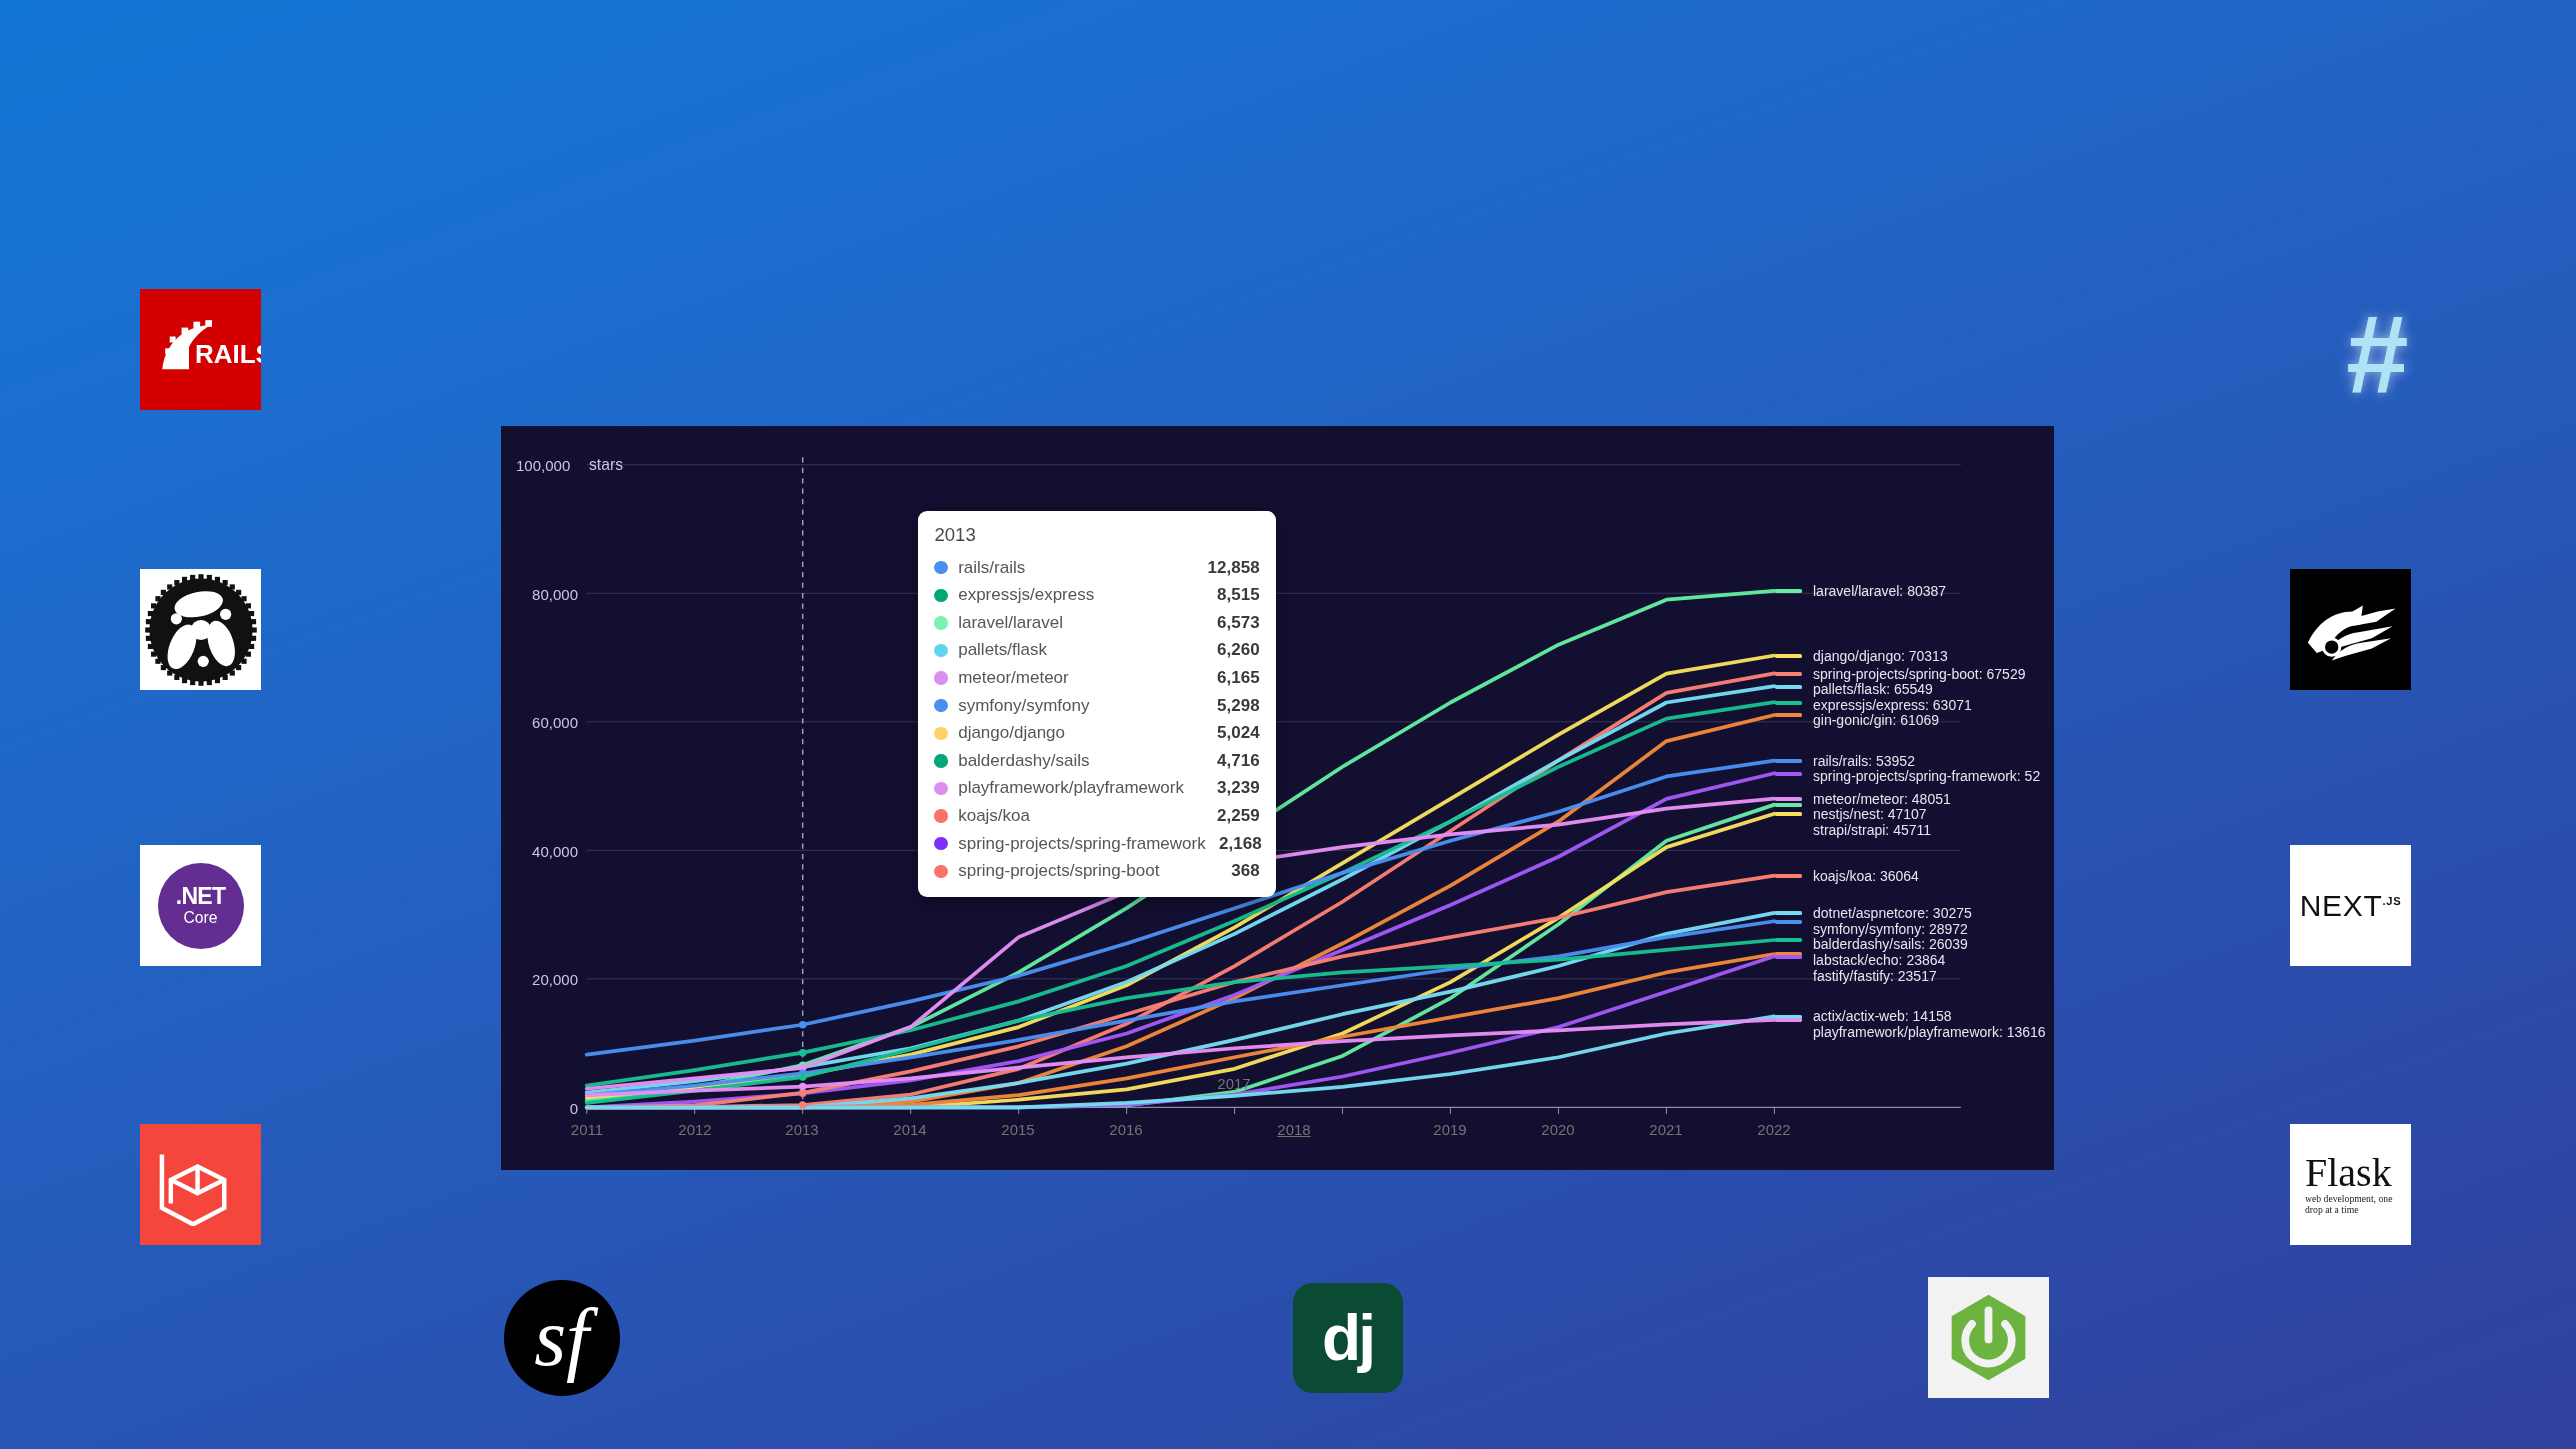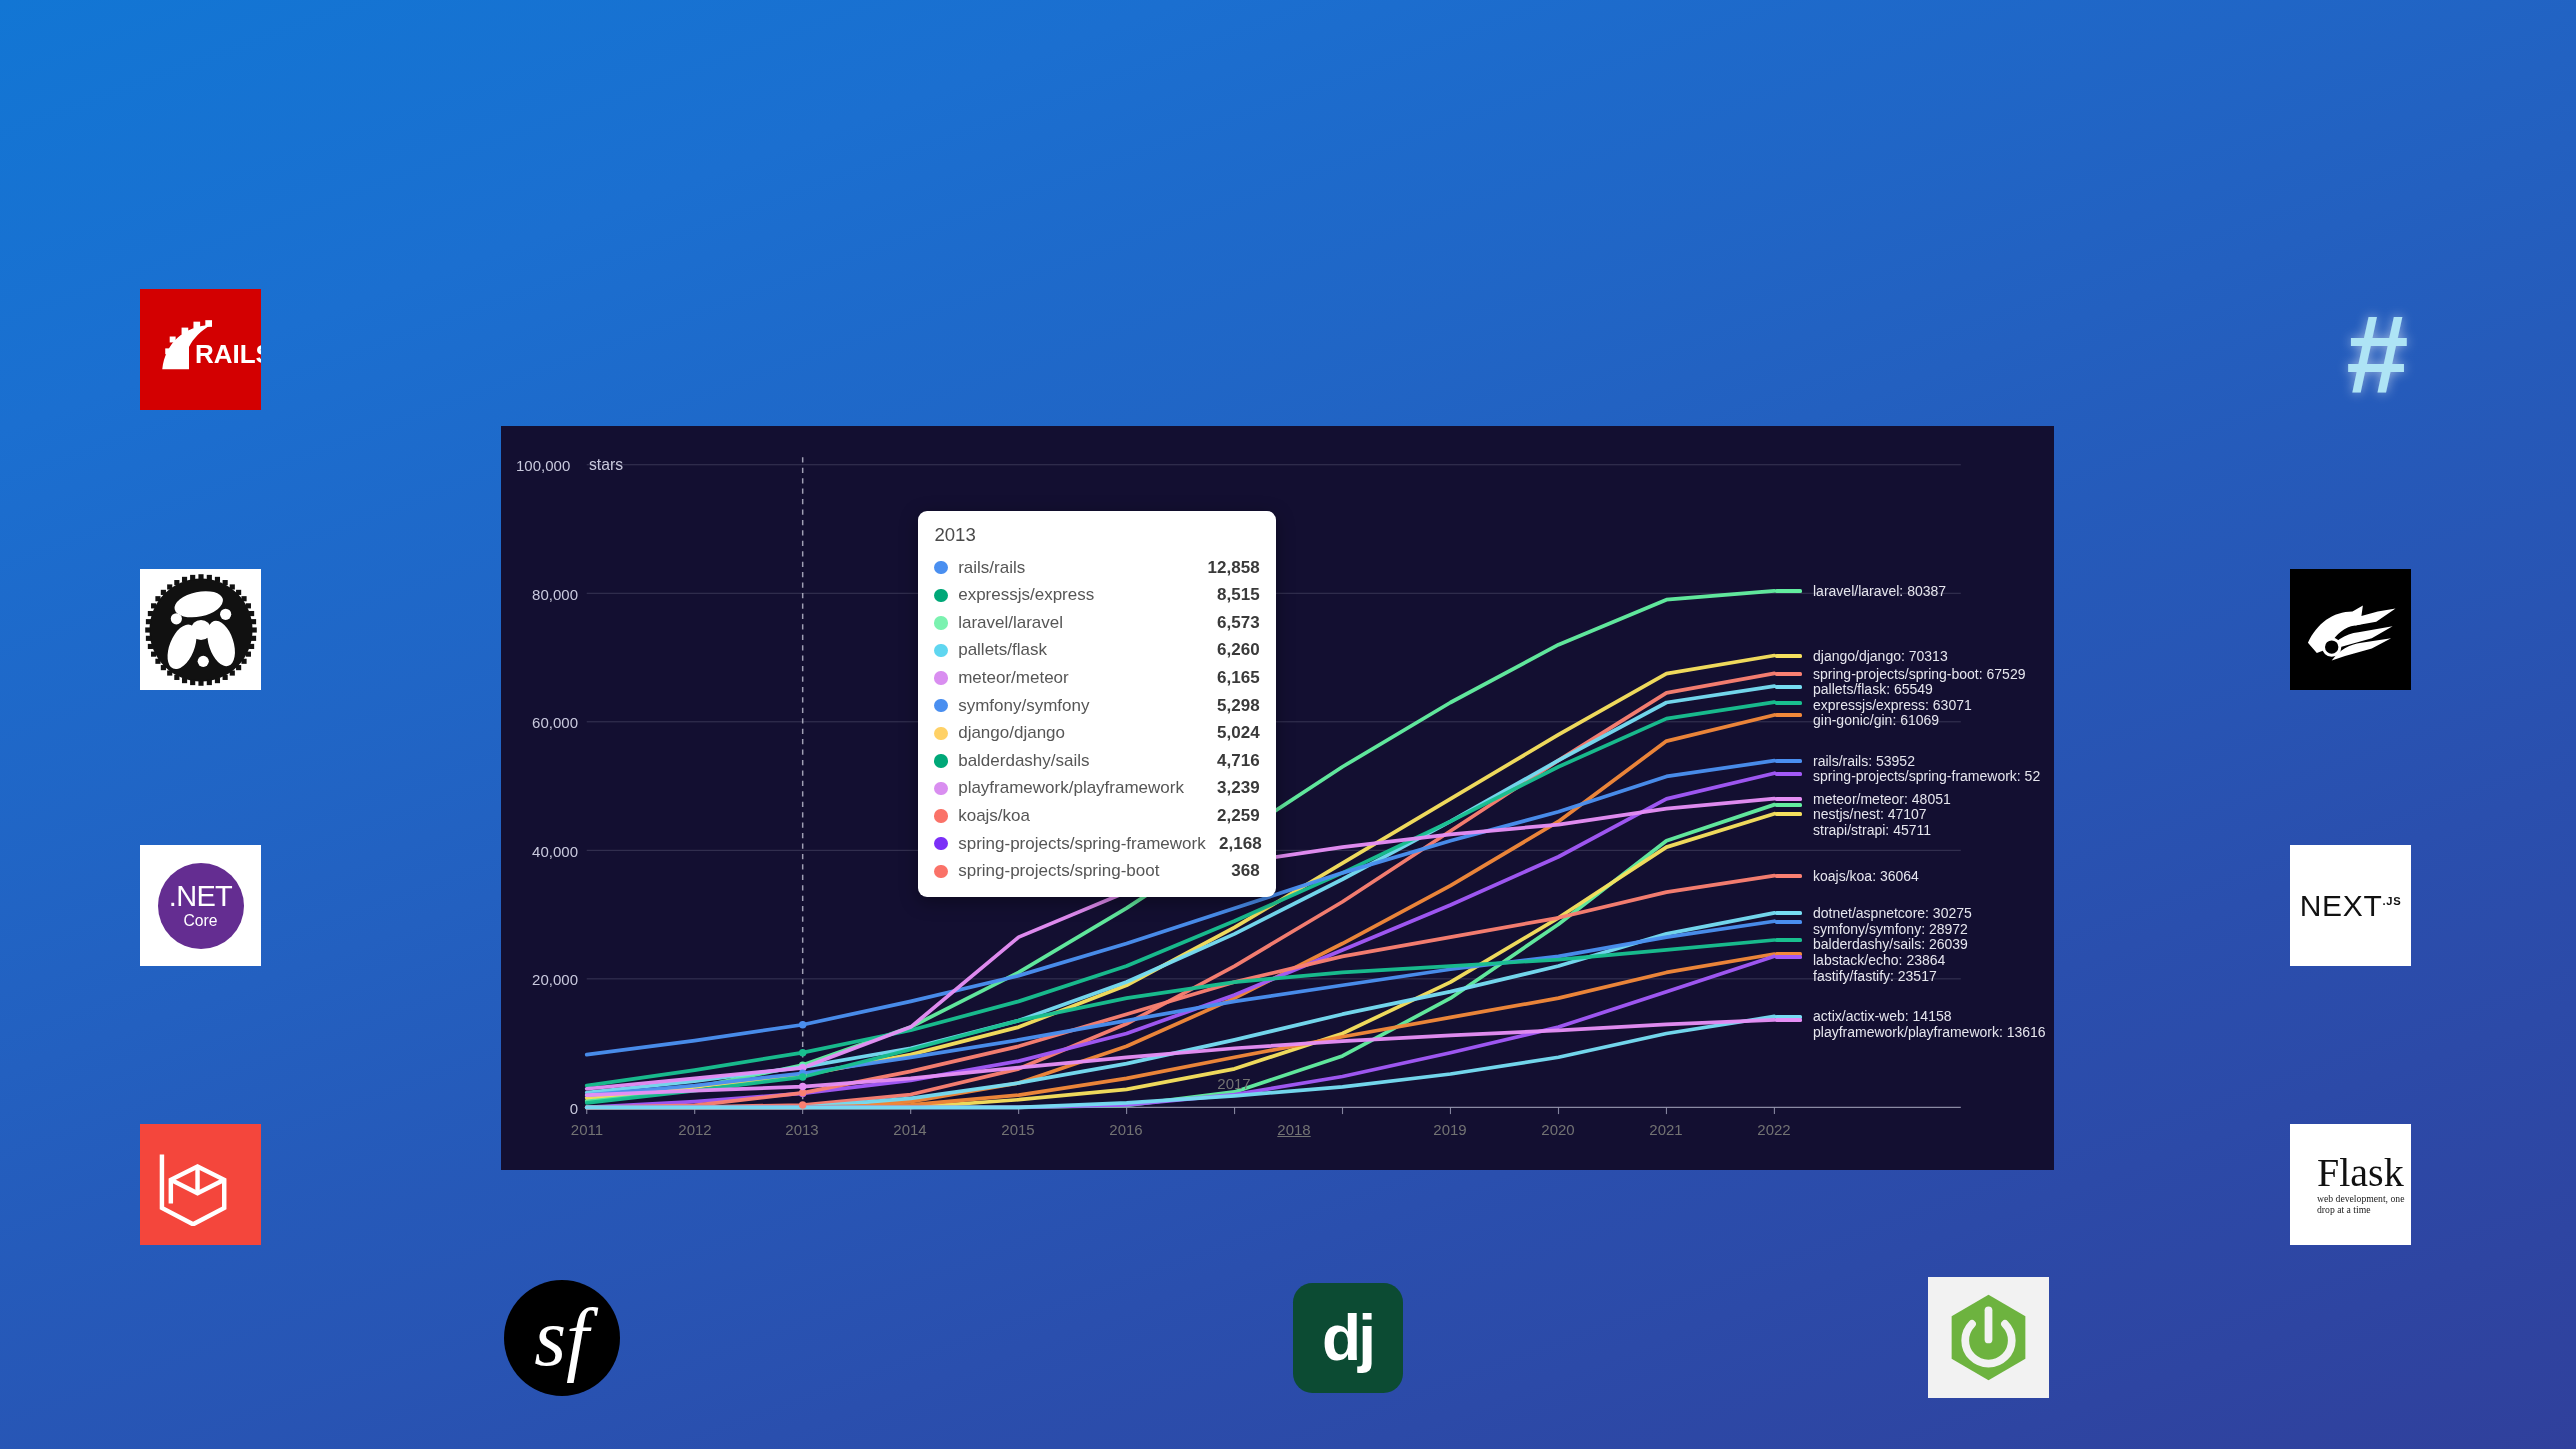--- a/index.html
+++ b/index.html
@@ -38,30 +38,30 @@
   .l-flask   { left:2290px; top:1124px; background:#ffffff; }
   .l-symfony { left:501px;  top:1277px; background:transparent; }
   .l-django  { left:1287px; top:1277px; background:transparent; }
   .l-spring  { left:1928px; top:1277px; background:#f2f2f2; }
   .dotnet-circle {
     width:86px; height:86px; border-radius:50%;
     background:#642d91;
     display:flex; flex-direction:column; align-items:center; justify-content:center;
     color:#fff; line-height:1;
   }
-  .dotnet-circle .n { font-size:29px; font-weight:400; letter-spacing:-0.7px; }
+  .dotnet-circle .n { font-size:23px; font-weight:700; letter-spacing:-0.7px; }
   .dotnet-circle .c { font-size:15.7px; font-weight:400; margin-top:2.2px; }
   .csharp-hash {
     font-size:112px; font-weight:800; line-height:1;
     color:#aee4f5;
     text-shadow: 0 0 12px rgba(255,255,255,.55);
   }
   .next-txt { font-size:30px; color:#111; letter-spacing:0.7px; font-weight:300; }
   .next-txt small { font-size:11.2px; font-weight:700; vertical-align:super; }
-  .flask-wrap { text-align:left; padding-left:27px; }
+  .flask-wrap { text-align:left; padding-left:15px; }
   .flask-txt { font-family:"Liberation Serif", serif; font-size:40px; color:#111; line-height:.95; }
   .flask-sub { font-family:"Liberation Serif", serif; font-size:9.7px; color:#222; line-height:1.15; margin-top:1.5px; }
   .sym-circle {
     width:116px; height:116px; border-radius:50%; background:#000;
     display:flex; align-items:center; justify-content:center;
   }
   .sym-circle span { font-family:"Liberation Serif", serif; color:#fff; font-size:82px; font-style:italic; line-height:1; }
   .dj-box {
     width:110px; height:110px; border-radius:19.4px; background:#0c4b33;
     display:flex; align-items:center; justify-content:center;

